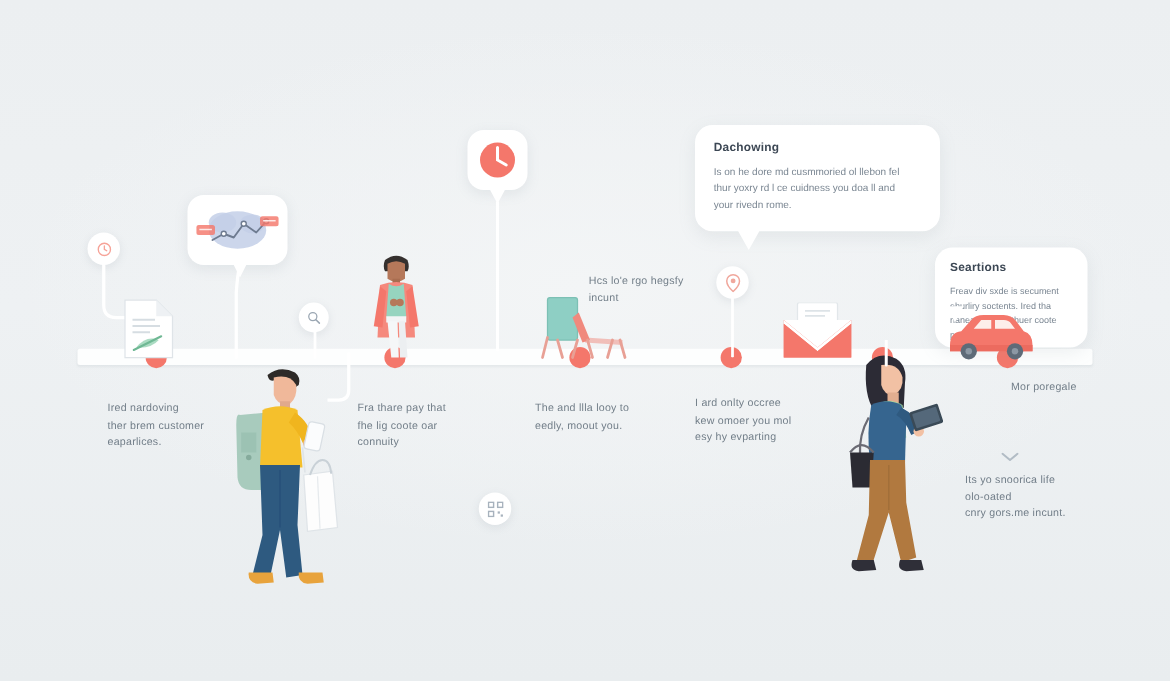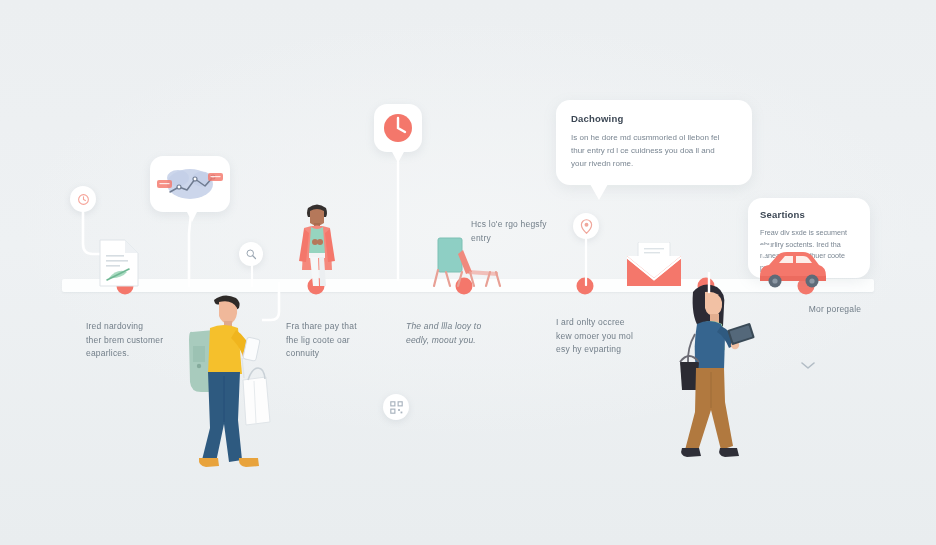--- a/index.html
+++ b/index.html
@@ -210,21 +210,21 @@
       <rect x="10" y="1" width="5" height="5" fill="none" stroke="#a7b2bd" stroke-width="1.4"></rect>
       <rect x="1" y="10" width="5" height="5" fill="none" stroke="#a7b2bd" stroke-width="1.4"></rect>
       <rect x="10" y="10" width="2.2" height="2.2" fill="#a7b2bd"></rect>
       <rect x="13" y="13" width="2.2" height="2.2" fill="#a7b2bd"></rect>
     </svg>
   </div>
 
   <div class="bubble" style="left:556px; top:100px; width:196px; height:85px;">
     <p class="bubble-title">Dachowing</p>
     <p class="bubble-body">Is on he dore md cusmmoried ol llebon fel
-thur entry rd l ce cuidness you doa ll and
+thur yoxry rd l ce cuidness you doa ll and
 your rivedn rome.</p>
   </div>
   <div class="bubble-tail" style="left:590px; top:184px;"></div>
 
   <div class="bubble" style="left:748px; top:166px; width:122px; height:80px; padding:11px 12px;margin-top:32px;">
     <p class="bubble-title">Seartions</p>
     <p class="bubble-body" style="font-size:7.2px; line-height:11.5px;">Freav div sxde is secument
 ehurliry soctents. Ired tha
 nanearins som thuer coote
 pny ruobity</p>
@@ -374,29 +374,32 @@
   </svg>
 
   <div class="caption" style="left:86px; top:320px; width:110px;">Ired nardoving
 ther brem customer
 eaparlices.</div>
 
   <div class="caption" style="left:286px; top:320px; width:110px;">Fra thare pay that
 fhe lig coote oar
 connuity</div>
 
-  <div class="caption" style="left:406px; top:320px; width:110px;font-style:italic;">The and llla looy to
+  <div class="caption" style="left:428px; top:320px; width:110px;">The and llla looy to
 eedly, moout you.</div>
 
   <div class="caption" style="left:556px; top:316px; width:110px;">I ard onlty occree
 kew omoer you mol
 esy hy evparting</div>
 
   <div class="caption center" style="left:790px; top:303px; width:90px;">Mor poregale</div>
 
+  <div class="caption" style="left:772px; top:377px; width:120px;">Its yo snoorica life
+olo-oated
+cnry gors.me incunt.</div>
 
   <div class="caption" style="left:471px; top:218px; width:100px;">Hcs lo'e rgo hegsfy
-entry</div>
+incunt</div>
 
   <svg class="illus" style="left:801px; top:362px;" width="14" height="8">
     <path d="M1 1 L7 6 L13 1" fill="none" stroke="#b2bcc5" stroke-width="1.6" stroke-linecap="round" stroke-linejoin="round"></path>
   </svg>
 </div>
 
 </body></html>

